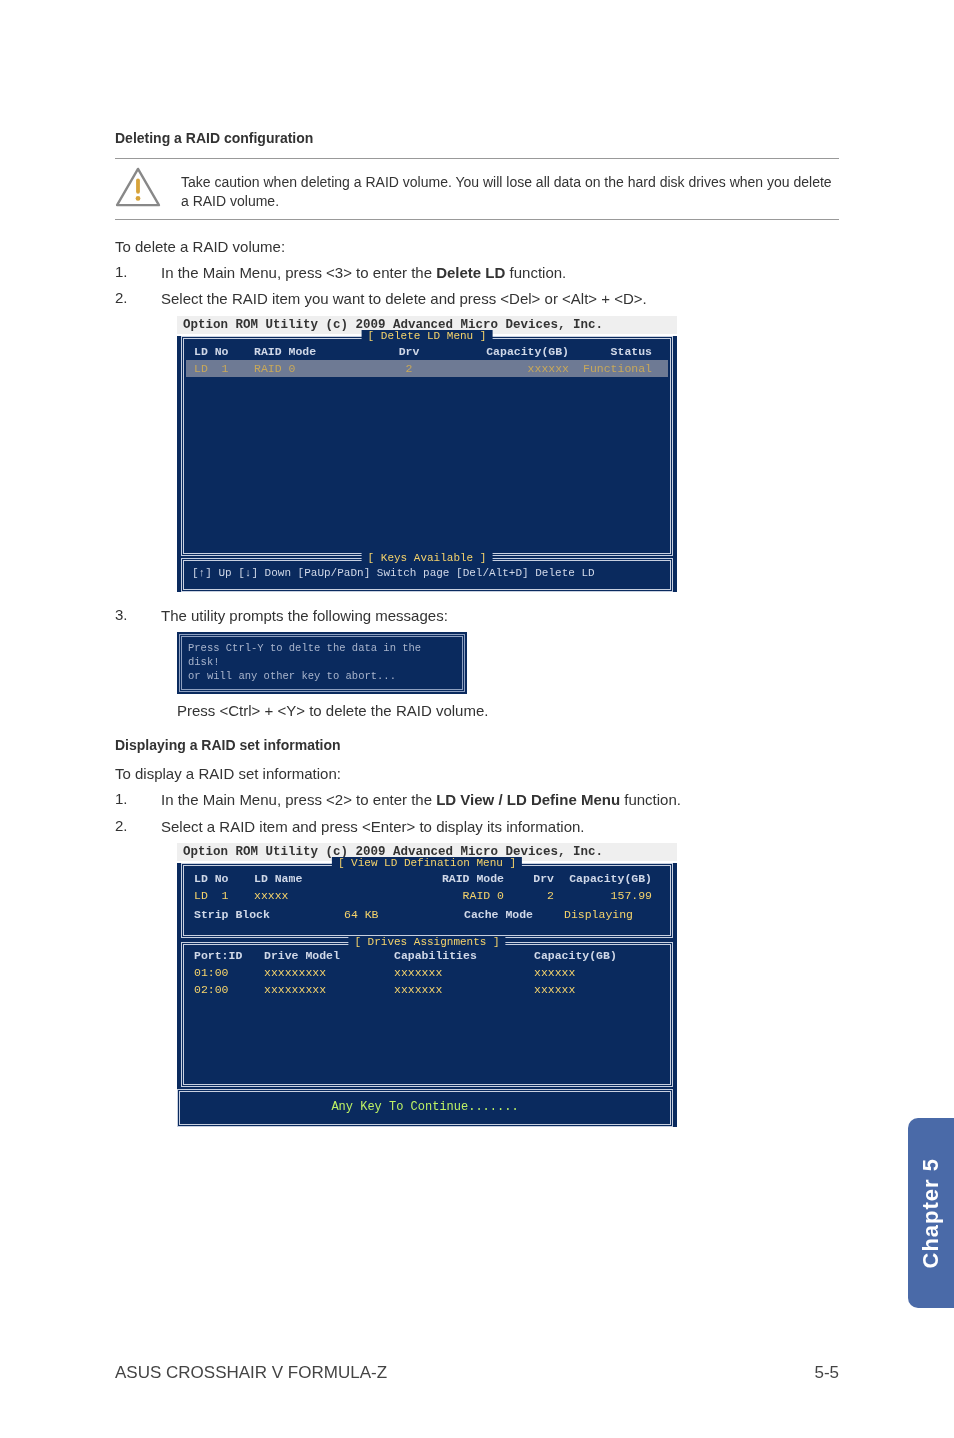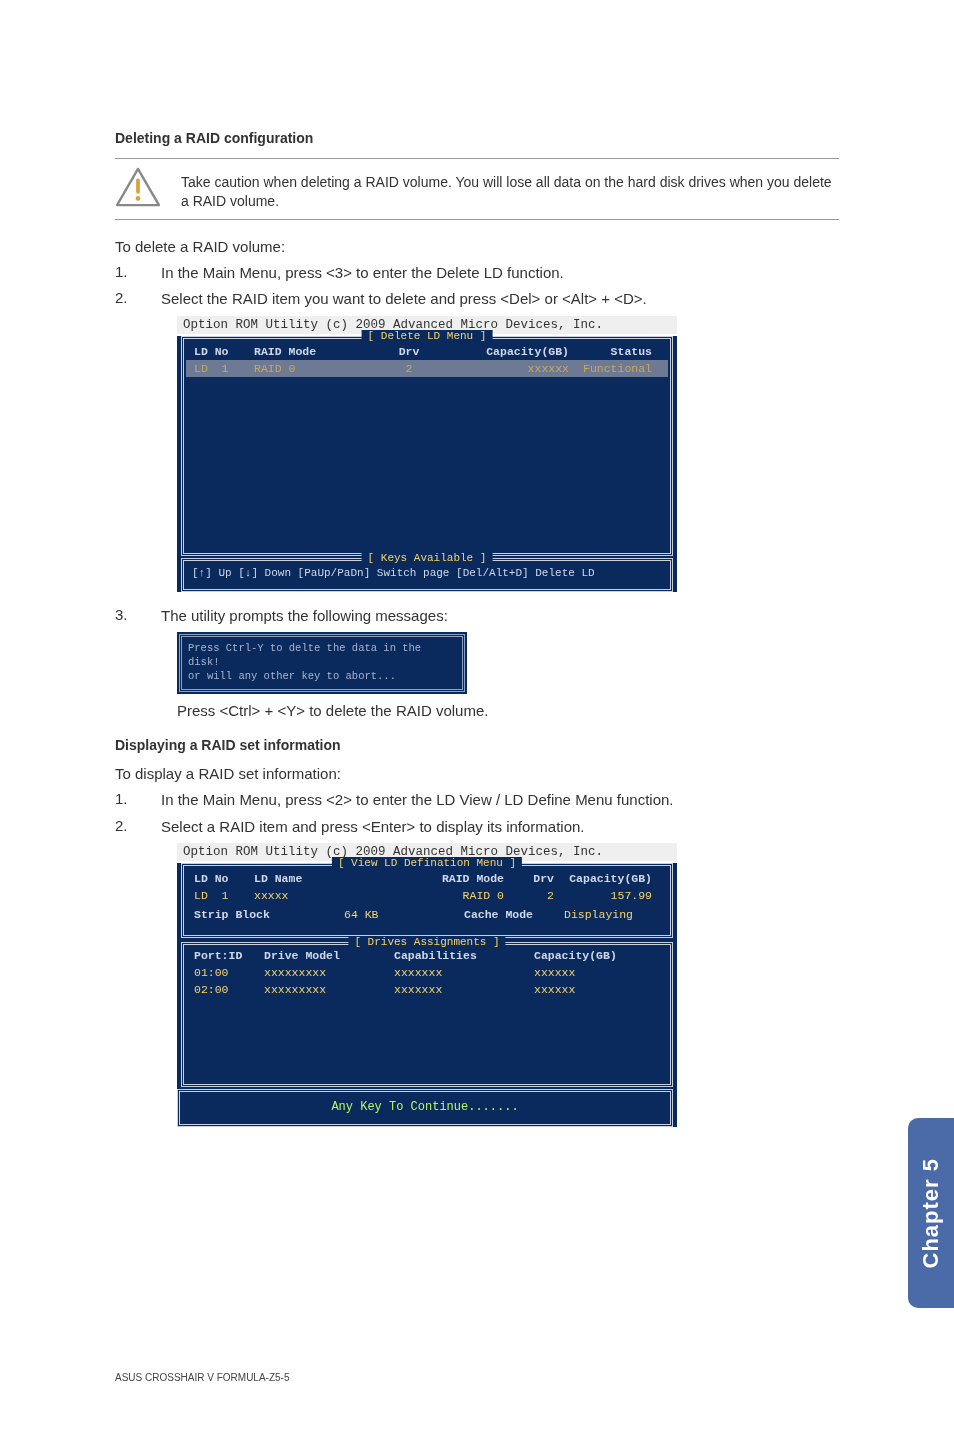--- a/index.html
+++ b/index.html
@@ -48,32 +48,32 @@
   }
   ol.steps > li {
     display: flex;
     gap: 28px;
     font-size: 15px;
     margin: 6px 0;
     align-items: flex-start;
   }
   ol.steps > li .num { width: 18px; flex: 0 0 18px; }
   ol.steps > li .txt { flex: 1; line-height: 1.35; }
-  strong { font-weight: normal; margin-top: 38px; }
+  strong { font-weight: bold; margin-top: 38px; }
 
   
   .bios-wrap {
     margin: 6px 0 14px 62px;
     width: 500px;
   }
   .bios-caption {
     background: #efefef;
     font-family: "Courier New", monospace;
     font-size: 12.5px;
-    font-weight: normal;
+    font-weight: bold;
     color: #333;
     padding: 2px 6px;
   }
   .bios {
     background: #0a2a5e;
     color: #d0d8e8;
     font-family: "Courier New", monospace;
     font-size: 11.5px;
     position: relative;
   }
@@ -202,21 +202,22 @@
     transform: rotate(180deg);
     letter-spacing: 1px;
   }
 
   .footer {
     position: absolute;
     bottom: 55px;
     left: 115px;
     right: 115px;
     display: flex;
-    font-size: 10px;
+    justify-content: space-between;
+    font-size: 17px;
     color: #444;
   }
 </style>
 </head>
 <body>
 
 <div class="page">
 
   <h2 class="section-head">Deleting a RAID configuration</h2>
 

